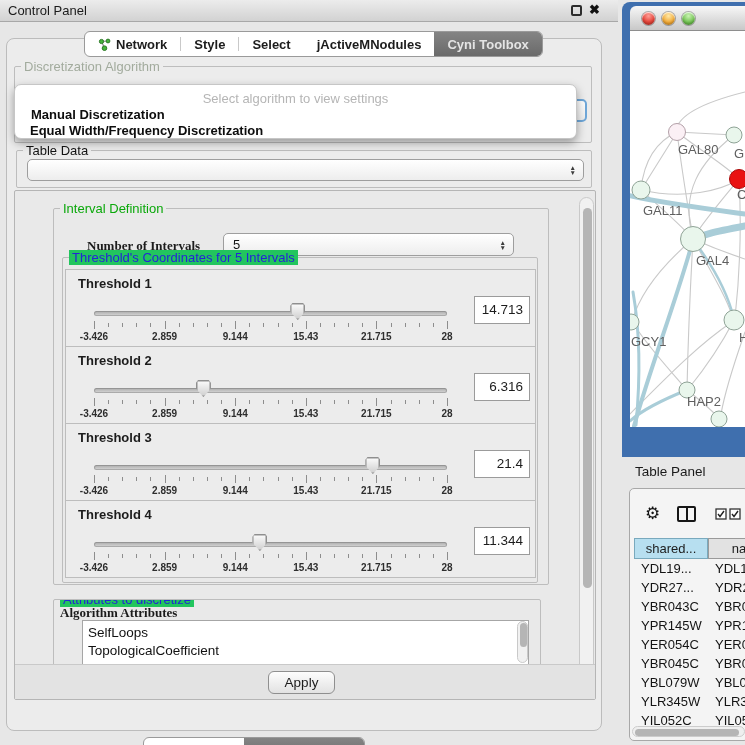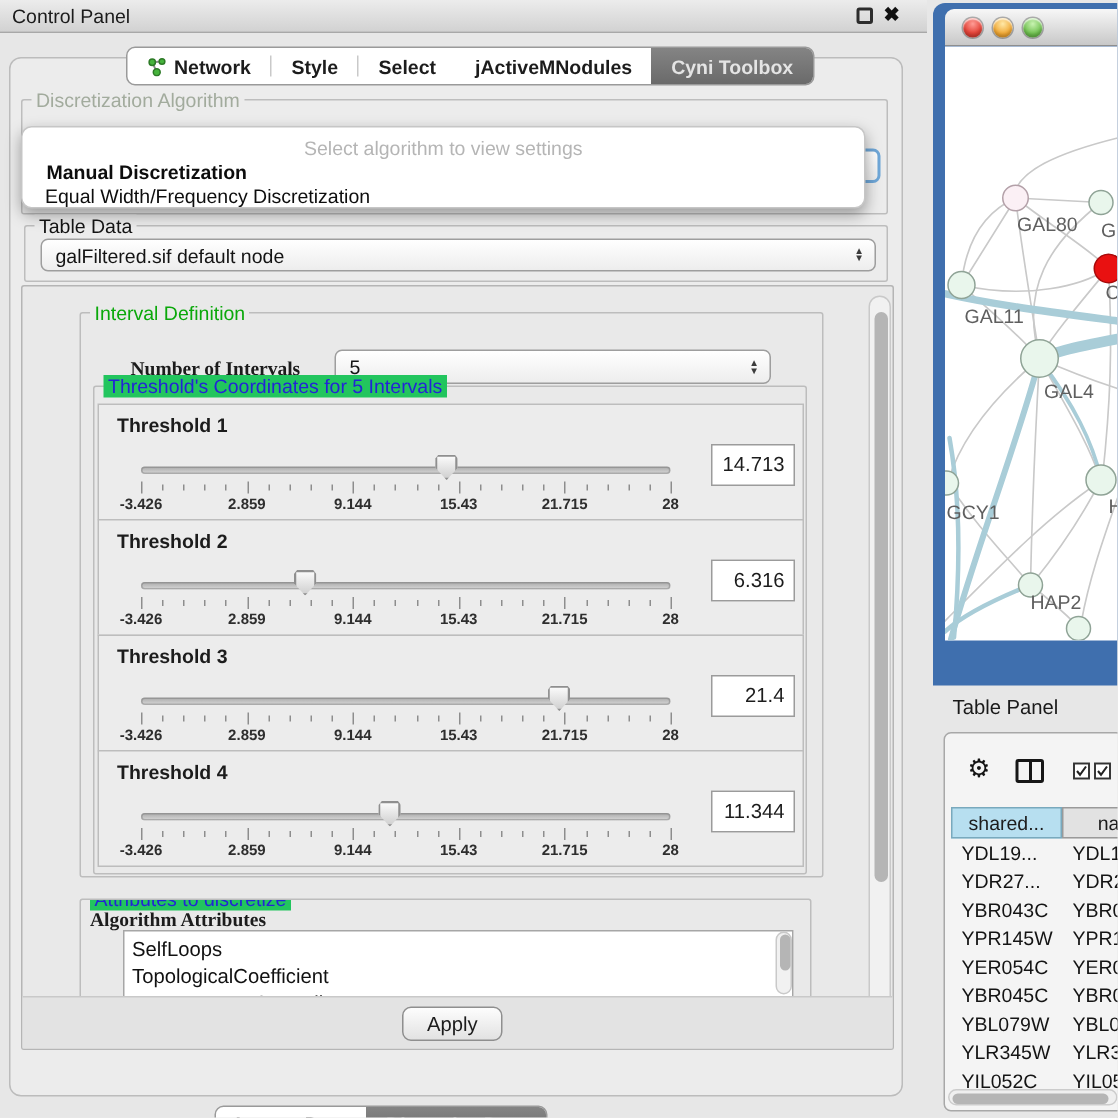--- a/index.html
+++ b/index.html
@@ -157,27 +157,26 @@
 </div>
 
 <div class="group" id="algo-group" style="left:14px;top:66px;width:578px;height:77px;background:#ececec;">
   <span class="gtitle" style="color:#a2ab9d;">Discretization Algorithm</span>
   <div class="combo" style="left:12px;top:32px;width:560px;height:23px;border:2px solid #6fa7d8;"></div>
 </div>
 
 <div class="abs" id="algo-popup">
   <div class="abs" id="algo-ph">Select algorithm to view settings</div>
   <div class="algo-opt bold" style="left:16px;top:22px;">Manual Discretization</div>
-  <div class="algo-opt" style="top:38px;">Equal Width/Frequency Discretization</div>
+  <div class="algo-opt" style="top:38px;font-weight:bold;">Equal Width/Frequency Discretization</div>
 </div>
 
 <div class="group" style="left:16px;top:150px;width:576px;height:38px;background:#ececec;">
   <span class="gtitle" style="color:#141414;">Table Data</span>
   <div class="combo" style="left:10px;top:8px;width:557px;height:22px;">
-    <span>galFiltered.sif default node</span>
     <span class="spin">
         <span>▲</span>
         <span>▼</span>
       </span>
   </div>
 </div>
 
 <div class="group" id="big-panel" style="left:14px;top:190px;width:582px;height:510px;background:#e9e9e9;border-color:#b5b5b5;">
 
   <div class="group" style="left:38px;top:17px;width:496px;height:377px;">

